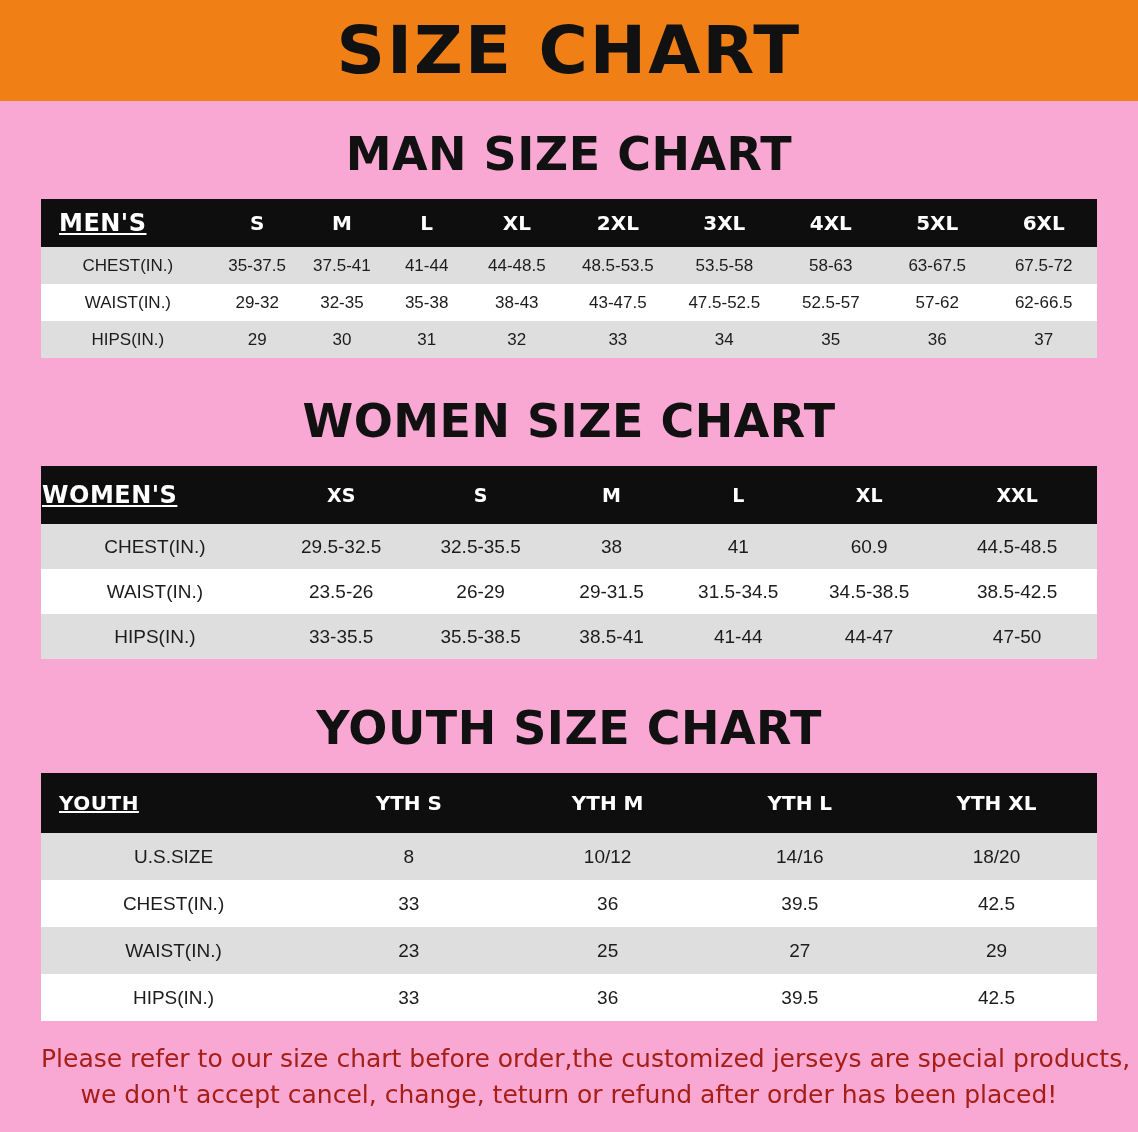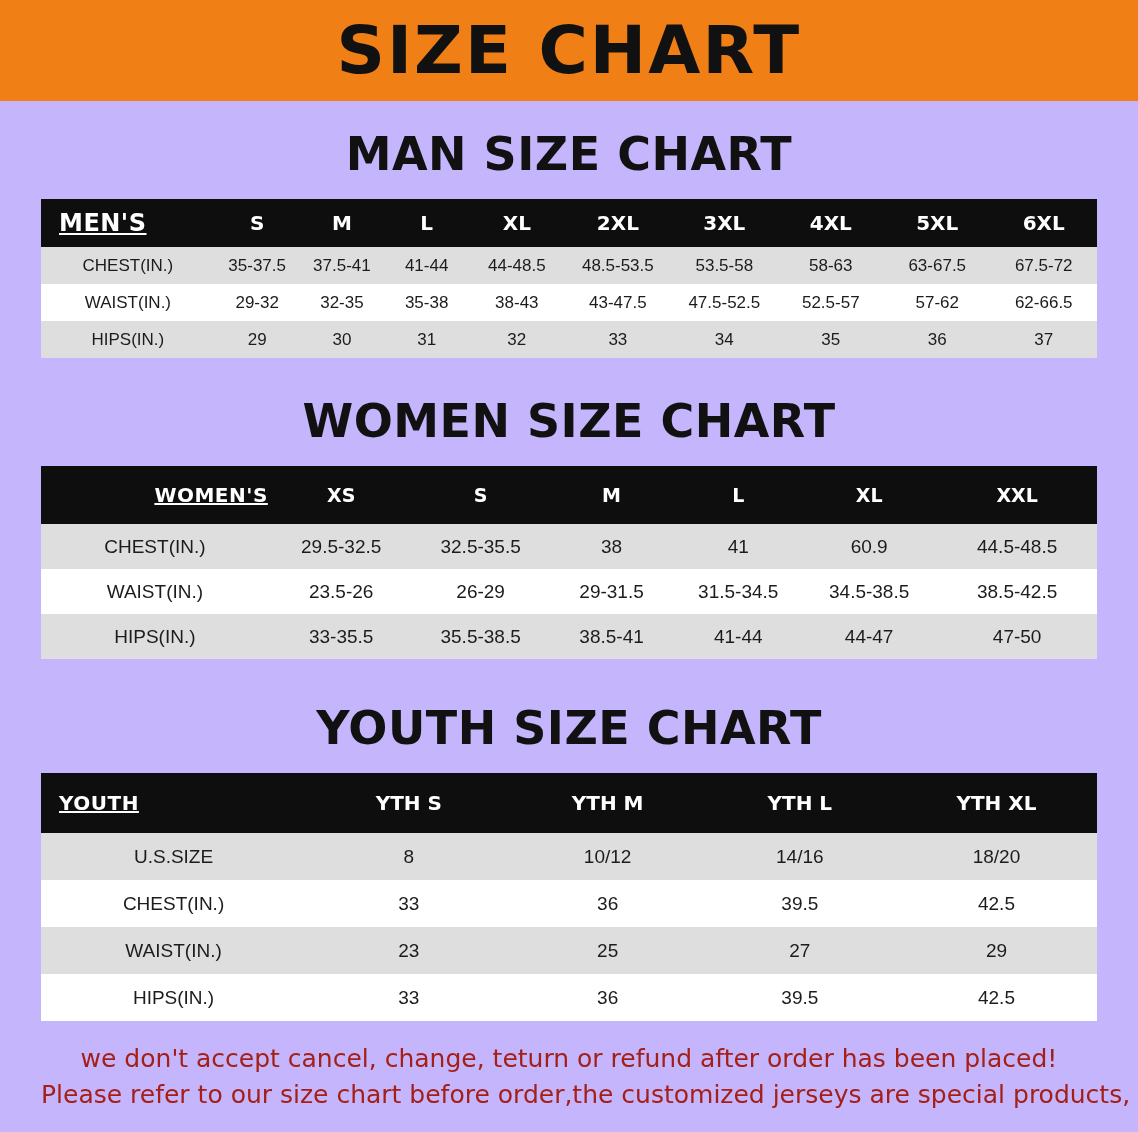--- a/index.html
+++ b/index.html
@@ -11,21 +11,21 @@
     width: 1138px;
     height: 1132px;
     font-family: "Liberation Sans", sans-serif;
     color: #1a1a1a;
     overflow: hidden;
   }
   .page {
     width: 1138px;
     height: 1132px;
     position: relative;
-    background: #c4b5fd;
+    background: #f9a8d4;
   }
 
   
   .banner {
     height: 101px;
     background: #f07f16;
     display: flex;
     align-items: center;
     justify-content: center;
   }
@@ -87,21 +87,21 @@
   tbody tr.plain td { background: #ffffff; }
 
   
   .men thead th { height: 46px; font-size: 20px; }
   .men thead th.rowhead { font-size: 24px; padding-left: 18px; letter-spacing: 0.5px; }
   .men tbody td { height: 35px; font-size: 17px; }
   .men tbody td.rowhead { font-size: 17px; }
 
   
   .women thead th { height: 56px; font-size: 19px; }
-  .women thead th.rowhead { font-size: 20px; letter-spacing: 0.5px; text-align: right; }
+  .women thead th.rowhead { font-size: 24px; letter-spacing: 0.5px; }
   .women tbody td { height: 43px; font-size: 19px; }
 
   
   .youth thead th { height: 58px; font-size: 20px; }
   .youth thead th.rowhead { font-size: 20px; padding-left: 18px; letter-spacing: 0.5px; }
   .youth tbody td { height: 45px; font-size: 19px; }
 
   
   .note {
     margin: 20px auto 0 auto;
@@ -294,17 +294,17 @@
           <td>33</td>
           <td>36</td>
           <td>39.5</td>
           <td>42.5</td>
         </tr>
       </tbody>
     </table>
   </div>
 
   <div class="note">
+    <div>Please refer to our size chart before order,the customized jerseys are special products,</div>
     <div>we don't accept cancel, change, teturn or refund after order has been placed!</div>
-    <div>Please refer to our size chart before order,the customized jerseys are special products,</div>
   </div>
 
 </div>
 
 </body></html>

